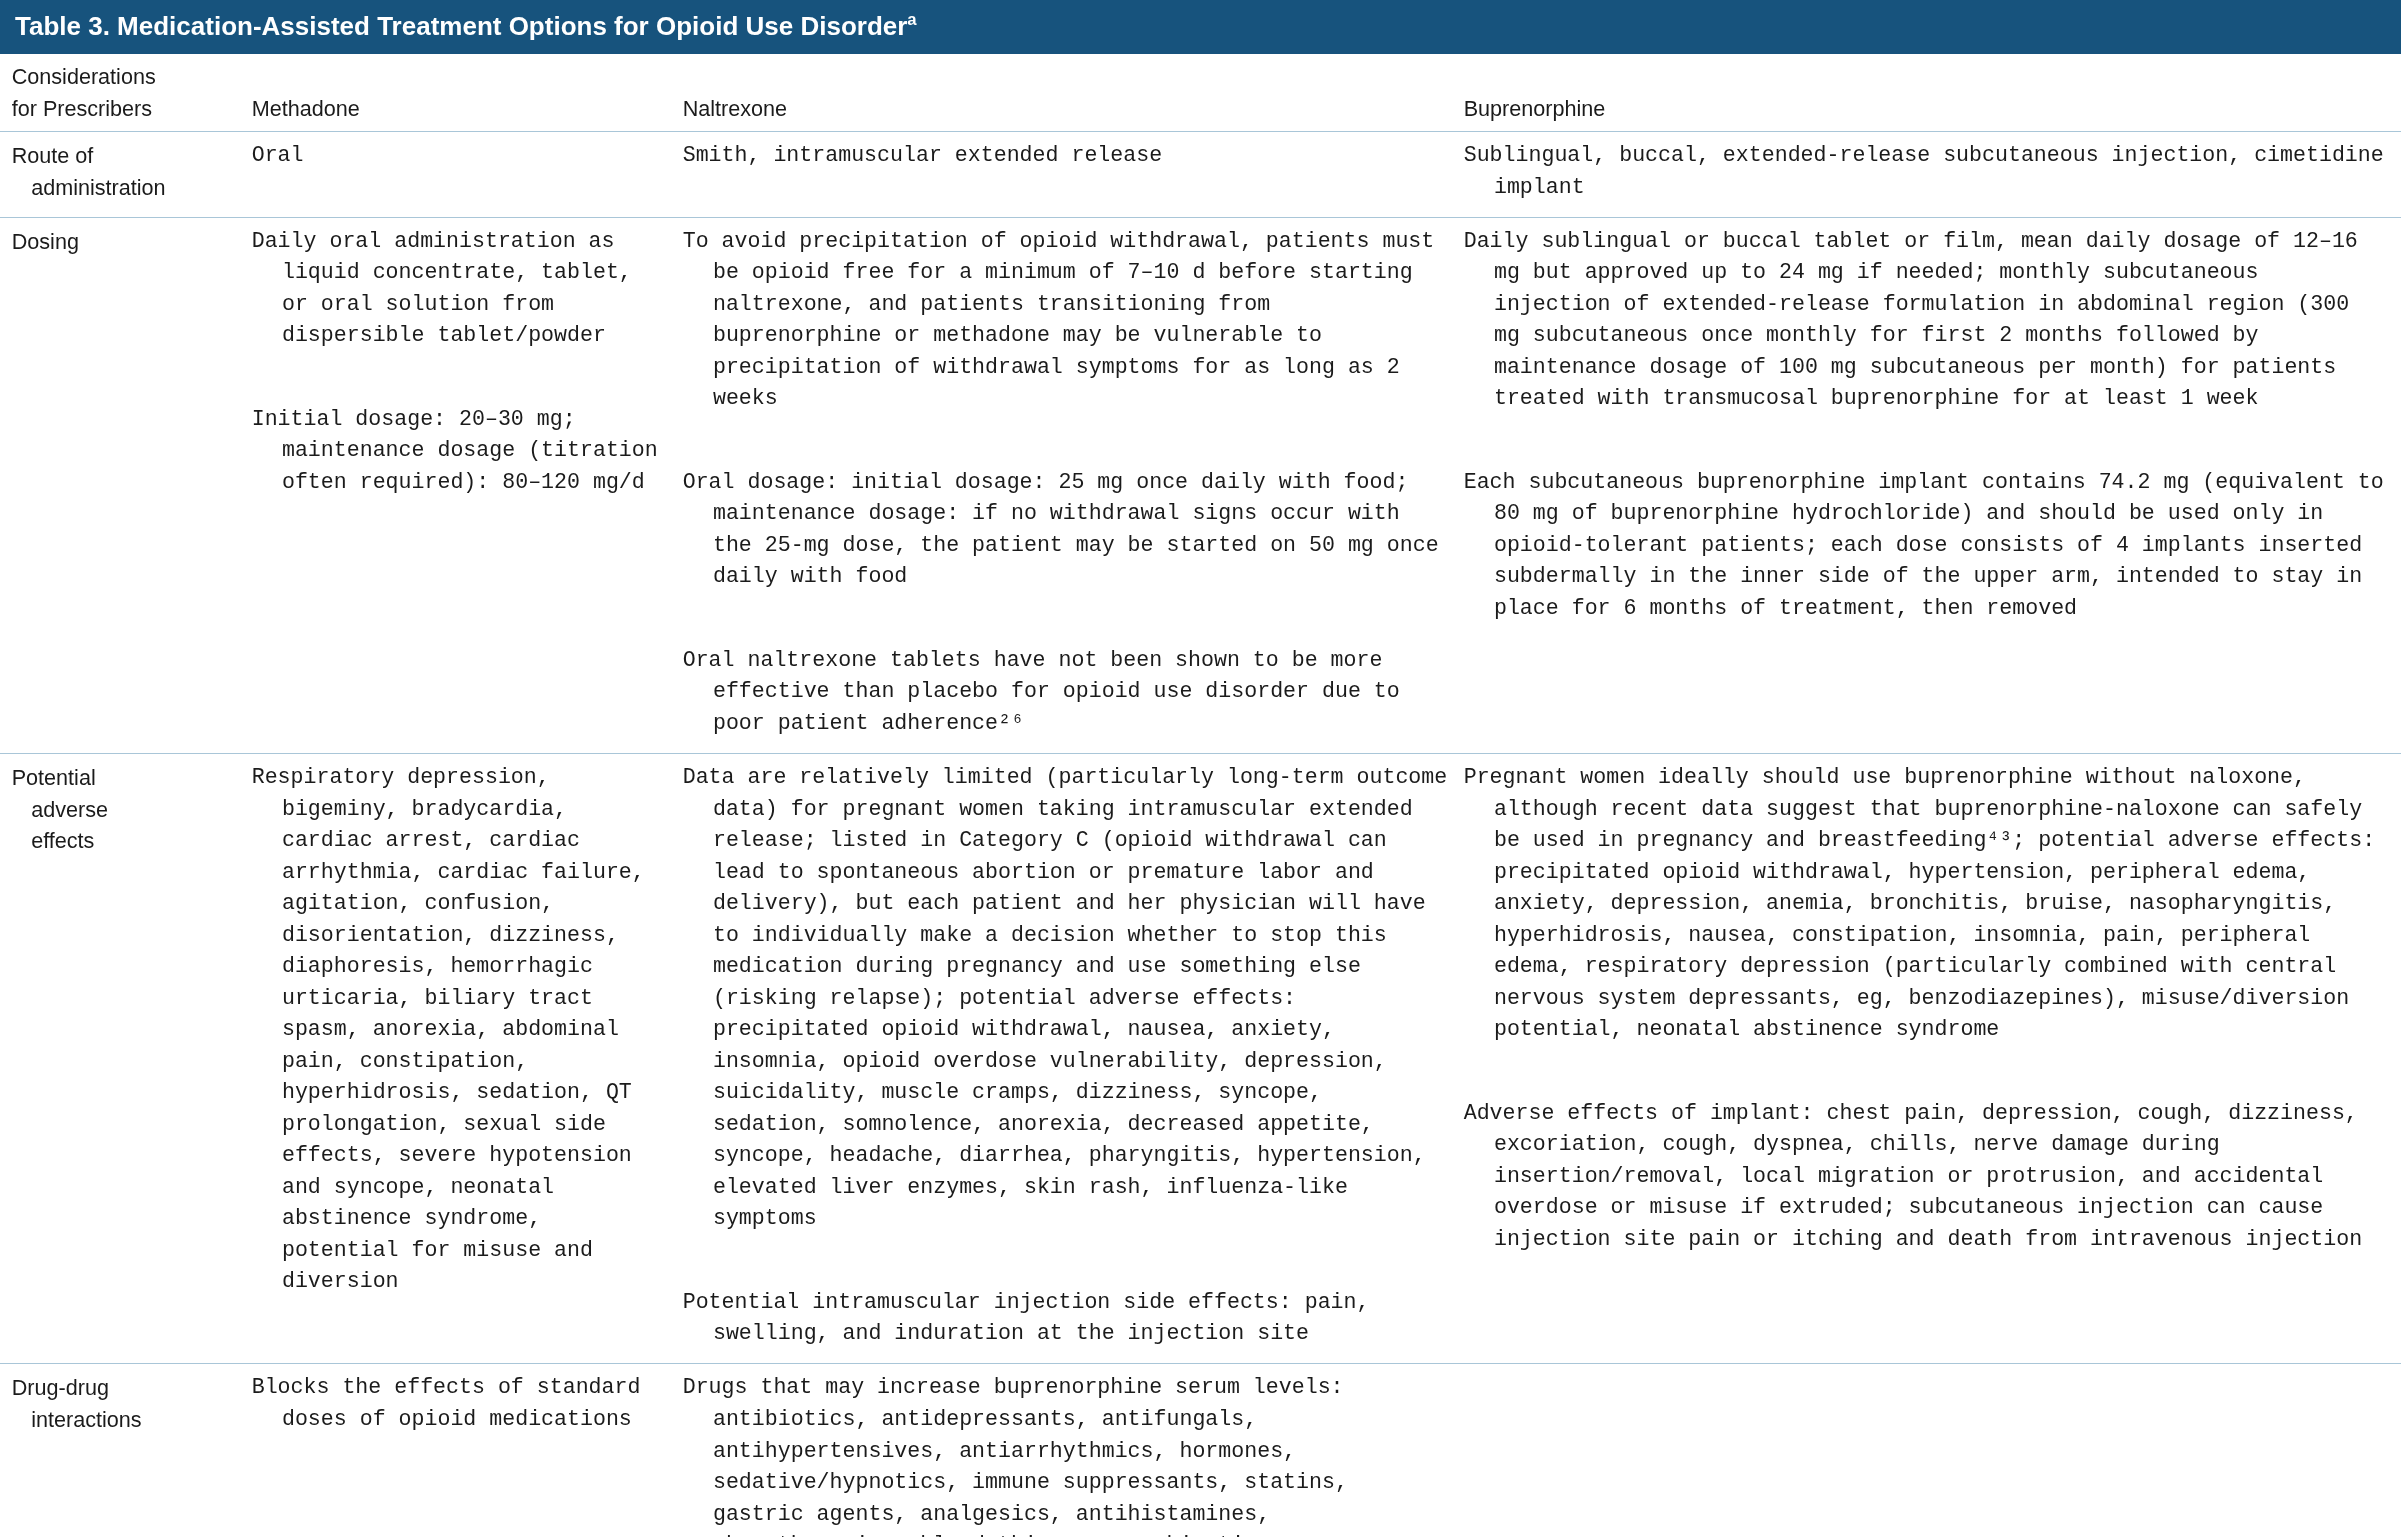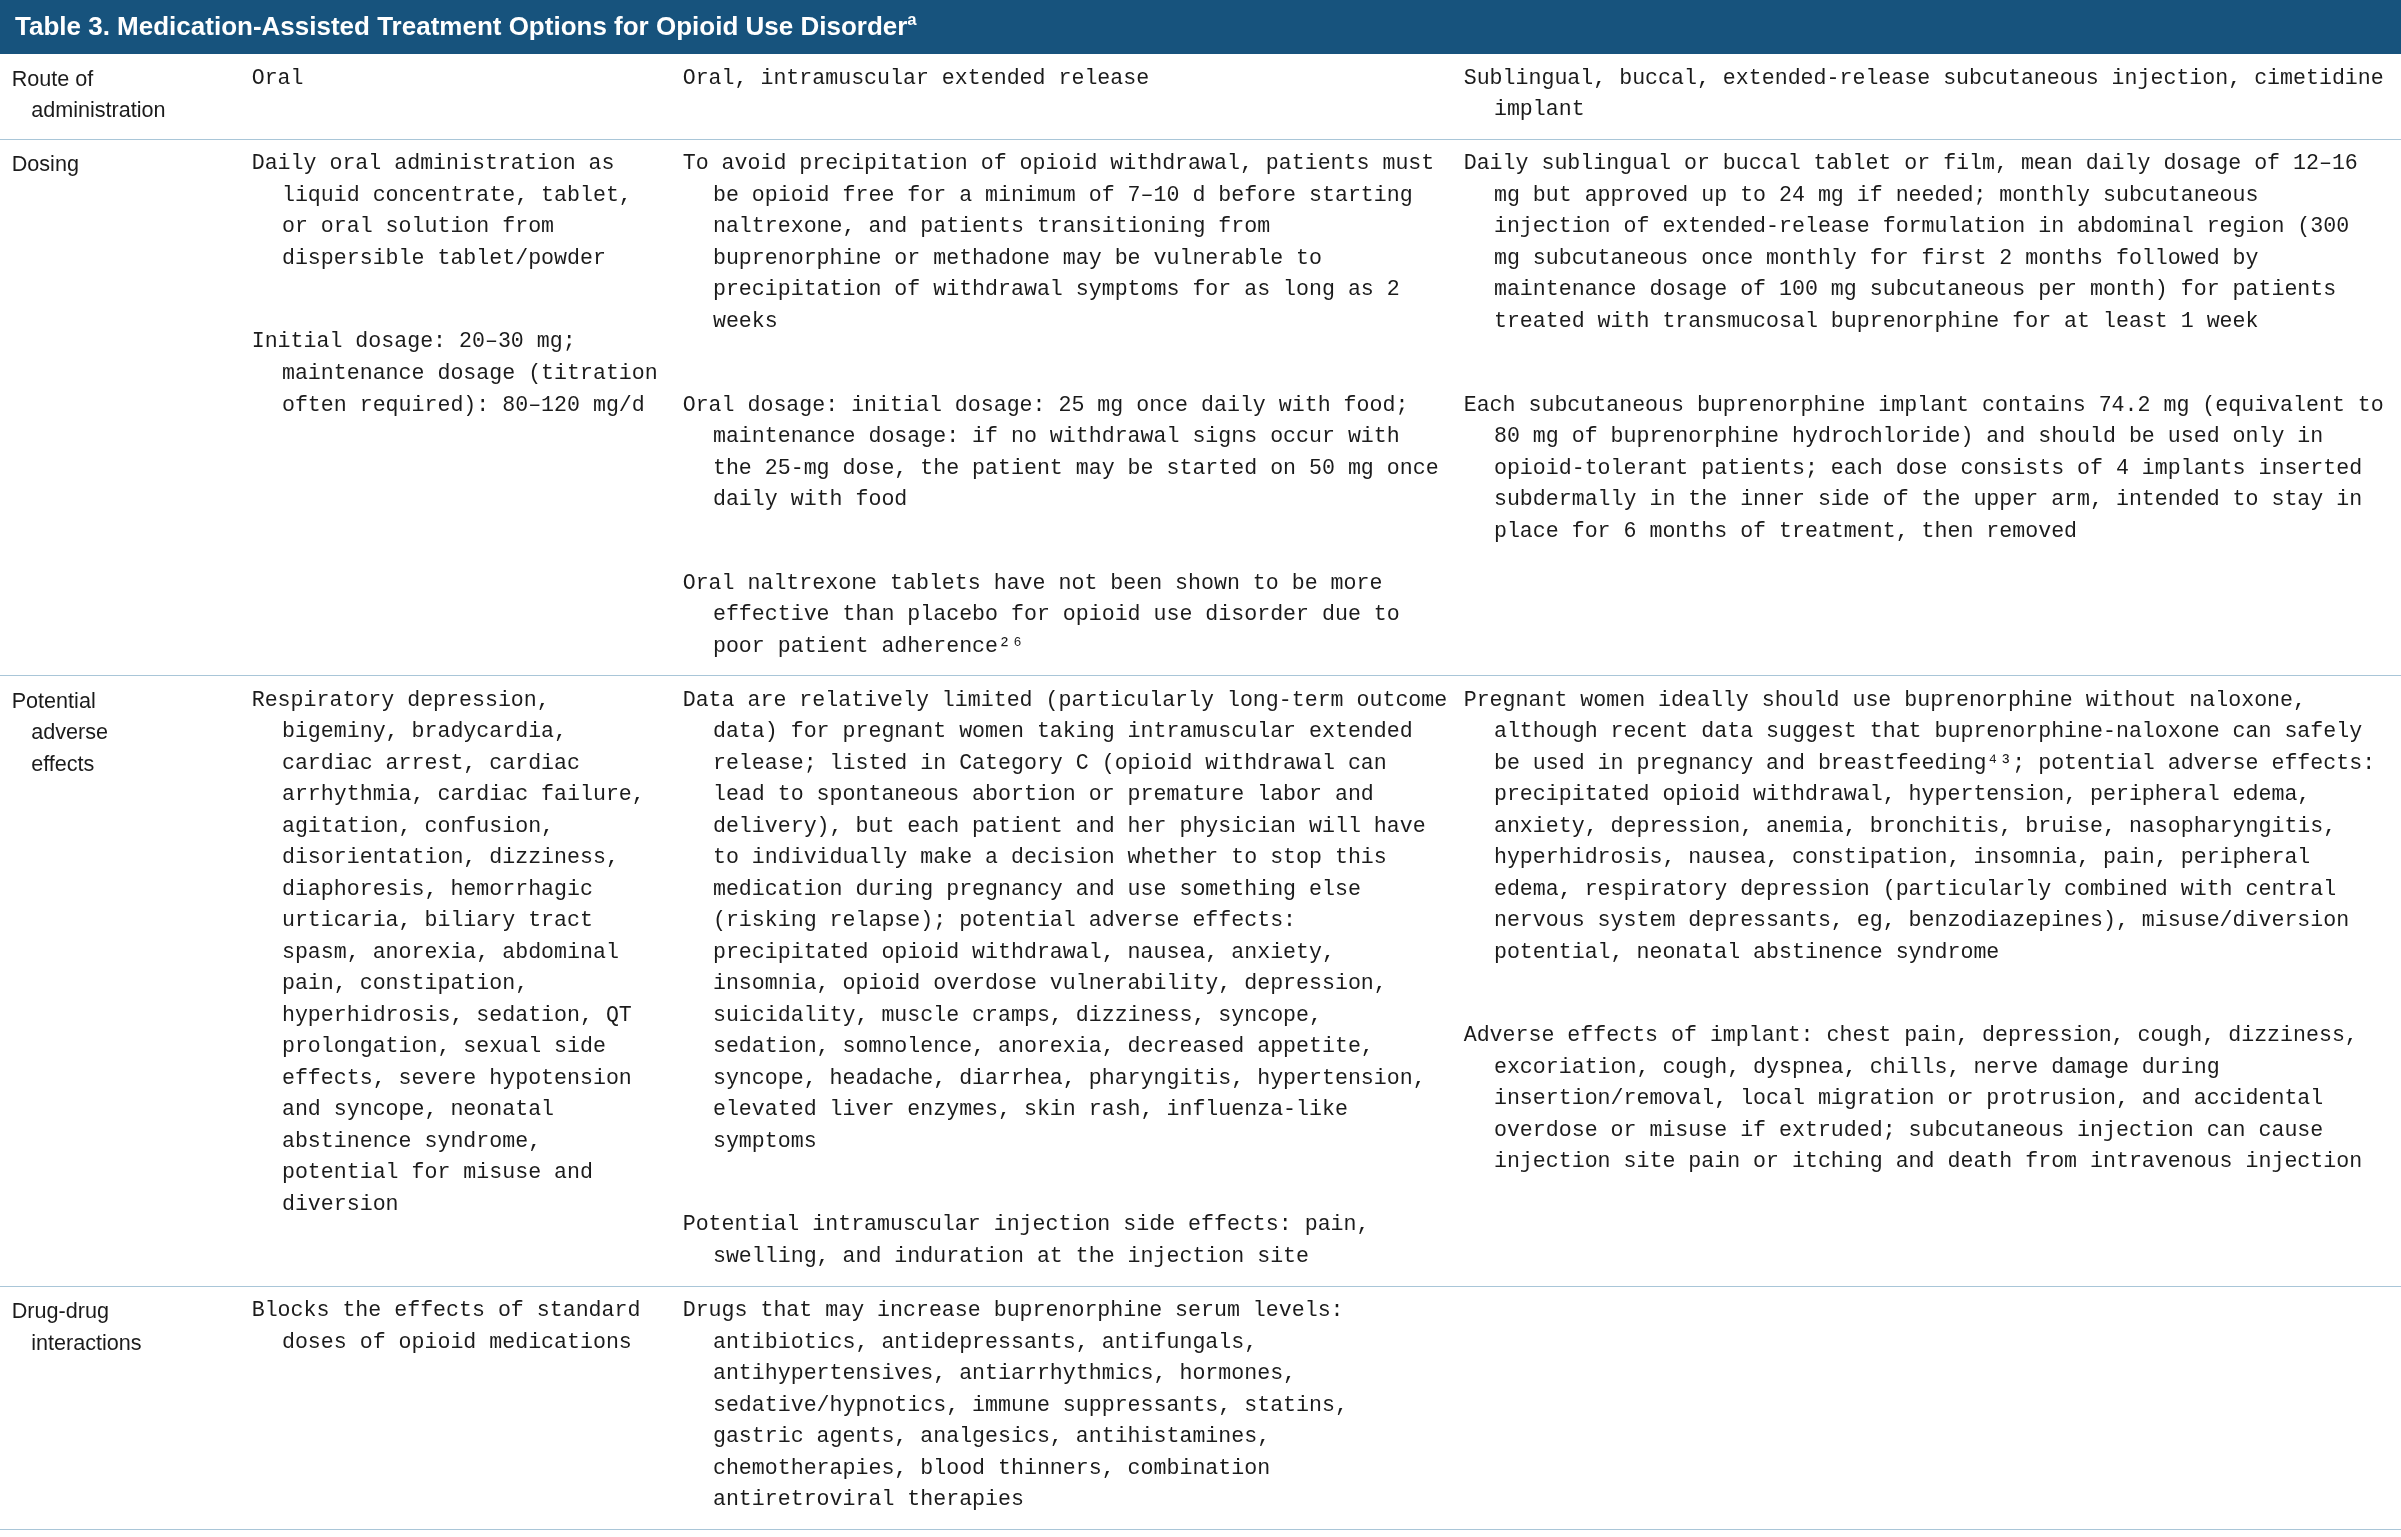--- a/index.html
+++ b/index.html
@@ -62,29 +62,36 @@
 </style>
 </head>
 <body>
 
 <div class="table-wrap">
 
   <div class="title-bar">
     <span>Table 3. Medication-Assisted Treatment Options for Opioid Use Disorder</span><sup>a</sup>
   </div>
 
+  <div class="grid-row header-row">
+    <div class="colhead">Considerations
+for Prescribers</div>
+    <div class="colhead">Methadone</div>
+    <div class="colhead">Naltrexone</div>
+    <div class="colhead">Buprenorphine</div>
+  </div>
 
   <div class="grid-row">
     <div class="row-label">Route of
 administration</div>
     <div class="cell">
         <p class="para">Oral</p>
       </div>
     <div class="cell">
-        <p class="para">Oral, intramuscular extended release</p>
+        <p class="para">Smith, intramuscular extended release</p>
       </div>
     <div class="cell">
         <p class="para">Sublingual, buccal, extended-release subcutaneous injection, cimetidine implant</p>
       </div>
   </div>
 
   <div class="grid-row">
     <div class="row-label">Dosing</div>
     <div class="cell">
         <p class="para">Daily oral administration as liquid concentrate, tablet, or oral solution from dispersible tablet/powder</p>

